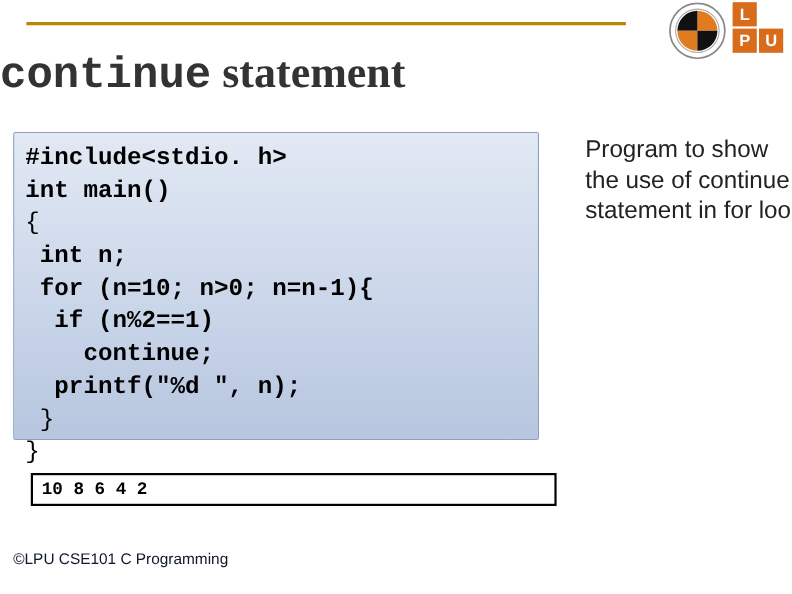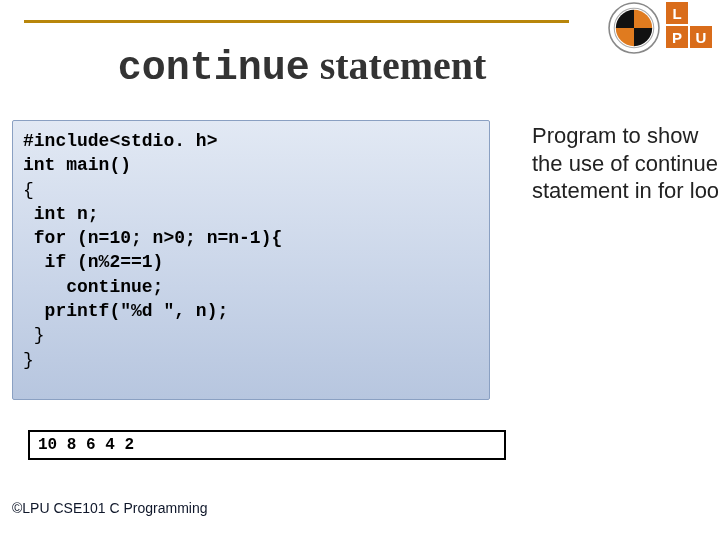--- a/index.html
+++ b/index.html
@@ -45,40 +45,39 @@
     display: flex;
     align-items: center;
     justify-content: center;
   }
   .logo-row { display: flex; gap: 2px; }
   .slide-title {
     position: absolute;
     top: 42px;
     left: 0;
     width: 604px;
-    text-align: center;
     font-size: 40px;
     color: #333;
     font-family: Georgia, serif;
   }
   .slide-title .mono {
     font-family: "Courier New", monospace;
   }
   .code-box {
     position: absolute;
     top: 120px;
     left: 12px;
     width: 478px;
     height: 280px;
     border: 1px solid #8aa0c2;
     border-radius: 2px;
     background: linear-gradient(to bottom, #e2e9f4 0%, #c8d4e8 60%, #b7c6df 100%);
     padding: 8px 10px;
     font-family: "Courier New", monospace;
-    font-size: 18px;
+    font-size: 22px;
     line-height: 1.35;
     color: #000;
     white-space: pre;
   }
   .code-box .bold { font-weight: bold; }
   .annotation {
     position: absolute;
     top: 122px;
     left: 508px;
     width: 200px;

